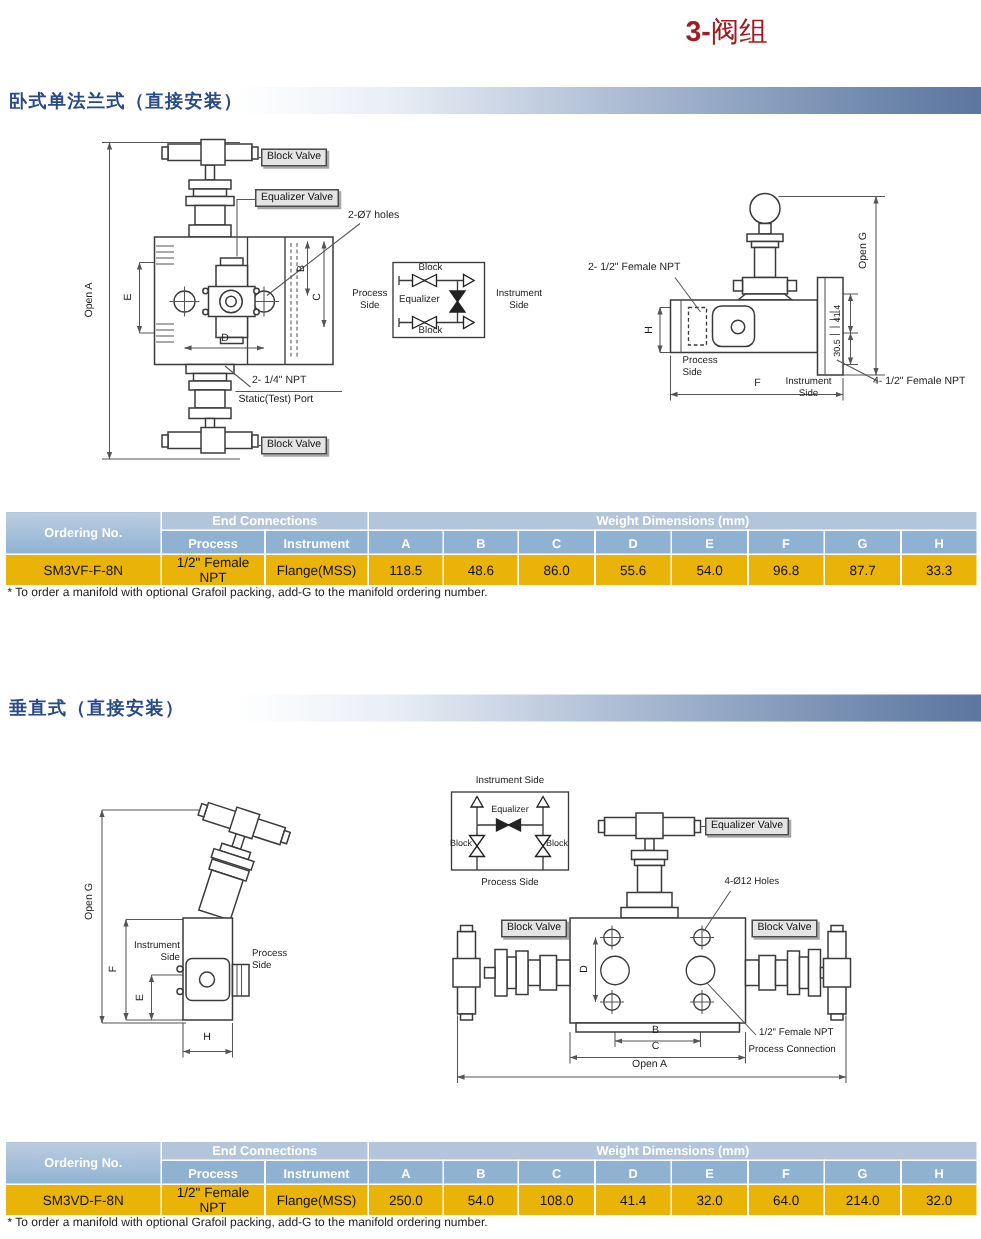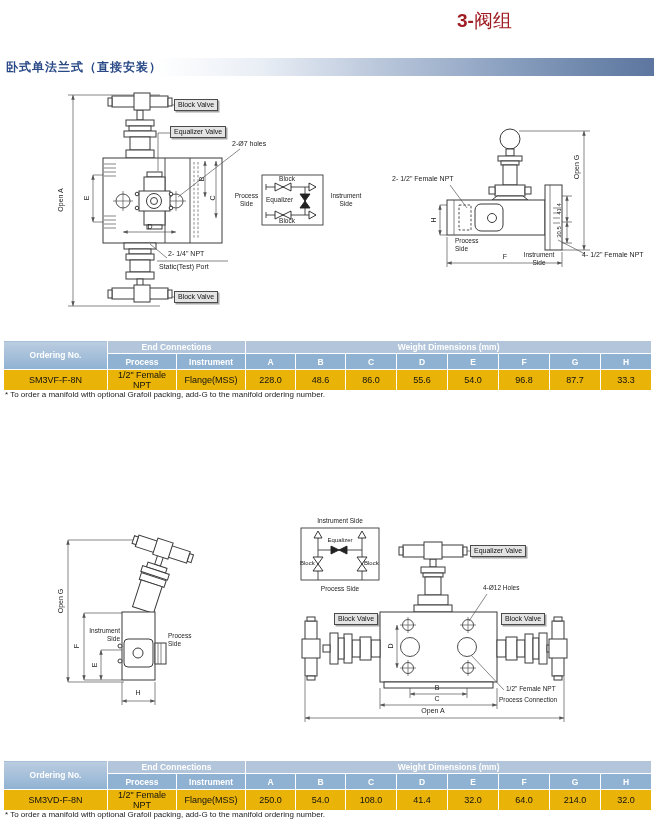--- a/index.html
+++ b/index.html
@@ -306,33 +306,36 @@
     <th>D</th>
     <th>E</th>
     <th>F</th>
     <th>G</th>
     <th>H</th>
   </tr>
   <tr>
     <td>SM3VF-F-8N</td>
     <td>1/2" Female NPT</td>
     <td>Flange(MSS)</td>
-    <td>228.0</td>
+    <td>118.5</td>
     <td>48.6</td>
     <td>86.0</td>
     <td>55.6</td>
     <td>54.0</td>
     <td>96.8</td>
     <td>87.7</td>
     <td>33.3</td>
   </tr>
 </tbody>
     </table>
 <div class="foot" style="top:390px;">* To order a manifold with optional Grafoil packing, add-G to the manifold ordering number.</div>
 
+<div class="secbar" style="top:463px;">
+  <span class="sechead">垂直式（直接安装）</span>
+</div>
 
 <div class="lbl rlbl" style="left:61px;top:601px;">Open G</div>
 <div class="lbl rlbl" style="left:77px;top:646px;">F</div>
 <div class="lbl rlbl" style="left:95px;top:665px;">E</div>
 <div class="lbl clbl" style="left:138px;top:693px;">H</div>
 <div class="lbl sm wrap" style="left:78px;top:627px;width:42px;text-align:right;">Instrument Side</div>
 <div class="lbl sm wrap" style="left:168px;top:632px;width:28px;text-align:left;">Process Side</div>
 
 <div class="lbl sm clbl" style="left:340px;top:521px;">Instrument Side</div>
 <div class="lbl xs clbl" style="left:340px;top:541px;background:#fff;padding:0 1px;">Equalizer</div>

